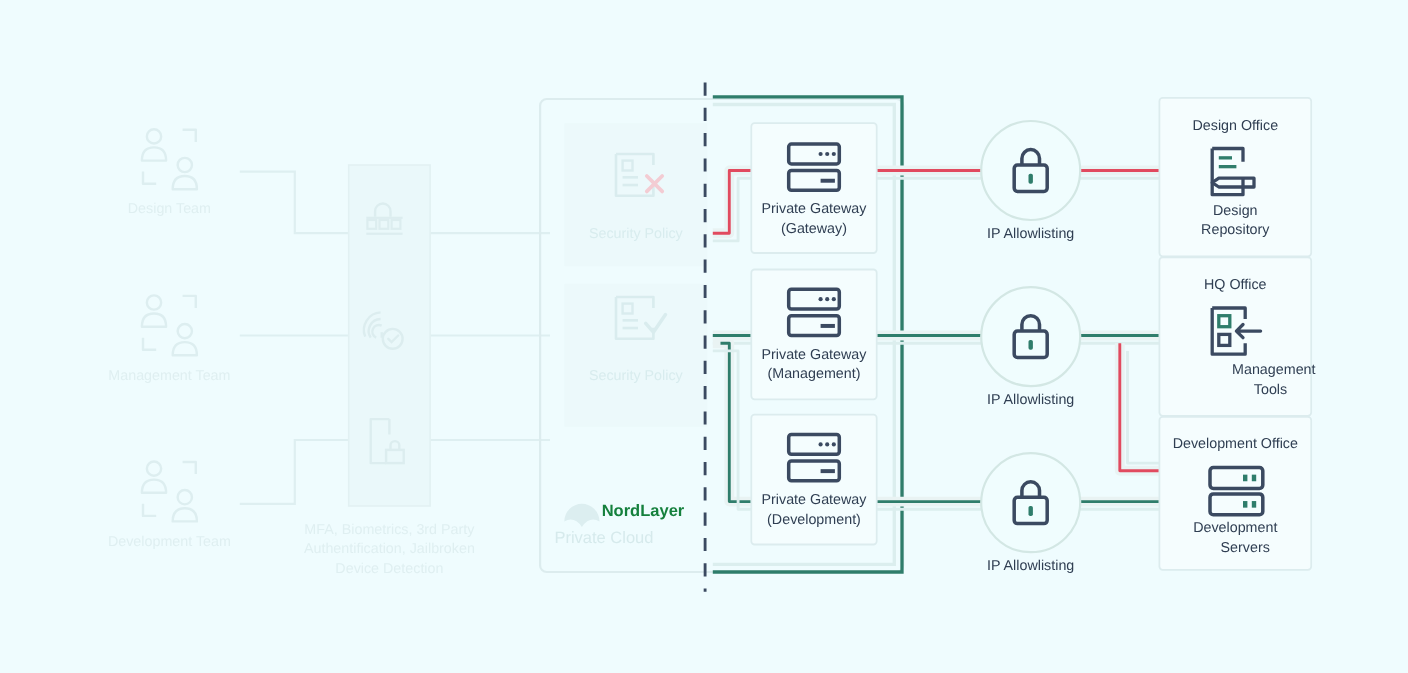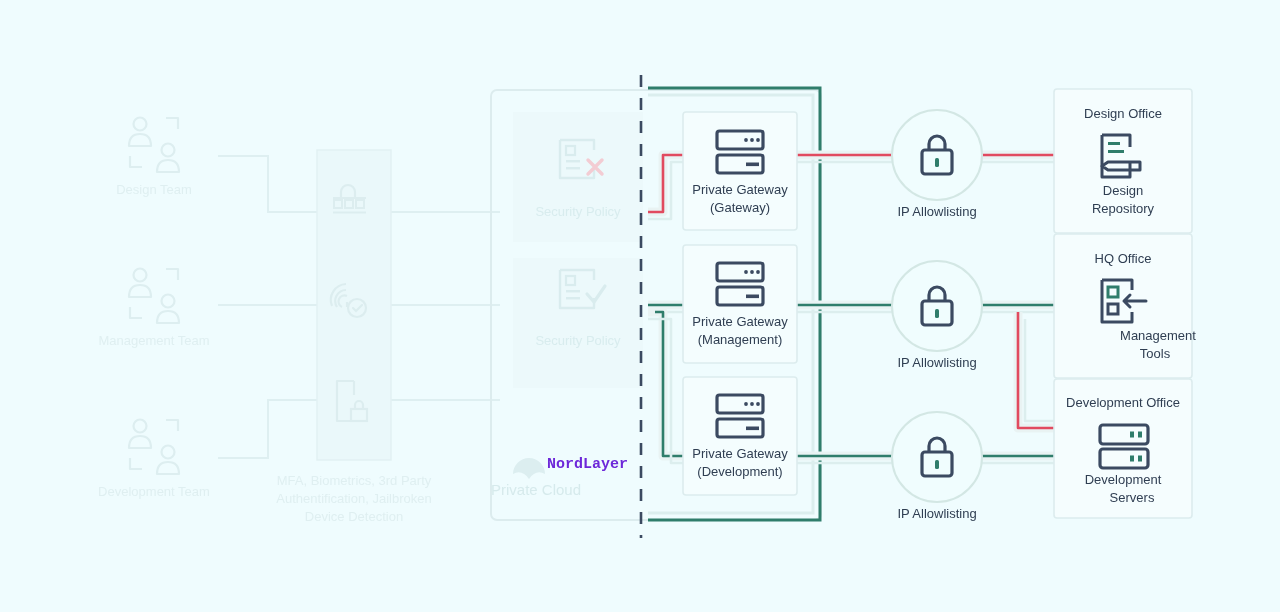--- a/index.html
+++ b/index.html
@@ -205,22 +205,22 @@
 <div class="lbl faint" style="left:84px;top:332px;width:140px;">Management Team</div>
 <div class="lbl faint" style="left:84px;top:483px;width:140px;">Development Team</div>
 
 <div class="lbl faint" style="left:254px;top:472px;width:200px;">MFA, Biometrics, 3rd Party</div>
 <div class="lbl faint" style="left:254px;top:490px;width:200px;">Authentification, Jailbroken</div>
 <div class="lbl faint" style="left:254px;top:508px;width:200px;">Device Detection</div>
 
 <div class="lbl faint2" style="left:508px;top:203px;width:140px;">Security Policy</div>
 <div class="lbl faint2" style="left:508px;top:332px;width:140px;">Security Policy</div>
 
-<div class="lbl faint2" style="left:547px;top:456px;width:120px;text-align:left;font-size:15px;font-weight:bold;color:#6d28d9;font-family:Liberation Mono, monospace;">NordLayer</div>
-<div class="lbl faint2" style="left:491px;top:481px;width:150px;text-align:left;font-size:15px;color:#d6eaec;">Private Cloud</div>
+<div class="lbl faint2" style="left:547px;top:456px;width:120px;text-align:left;font-size:15px;font-weight:bold;color:#15803d;">NordLayer</div>
+<div class="lbl faint2" style="left:504px;top:481px;width:150px;text-align:left;font-size:15px;color:#d6eaec;">Private Cloud</div>
 
 <div class="lbl" style="left:670px;top:181px;width:140px;">Private Gateway</div>
 <div class="lbl" style="left:670px;top:199px;width:140px;">(Gateway)</div>
 <div class="lbl" style="left:670px;top:313px;width:140px;">Private Gateway</div>
 <div class="lbl" style="left:670px;top:331px;width:140px;">(Management)</div>
 <div class="lbl" style="left:670px;top:445px;width:140px;">Private Gateway</div>
 <div class="lbl" style="left:670px;top:463px;width:140px;">(Development)</div>
 
 <div class="lbl" style="left:867px;top:203px;width:140px;">IP Allowlisting</div>
 <div class="lbl" style="left:867px;top:354px;width:140px;">IP Allowlisting</div>

